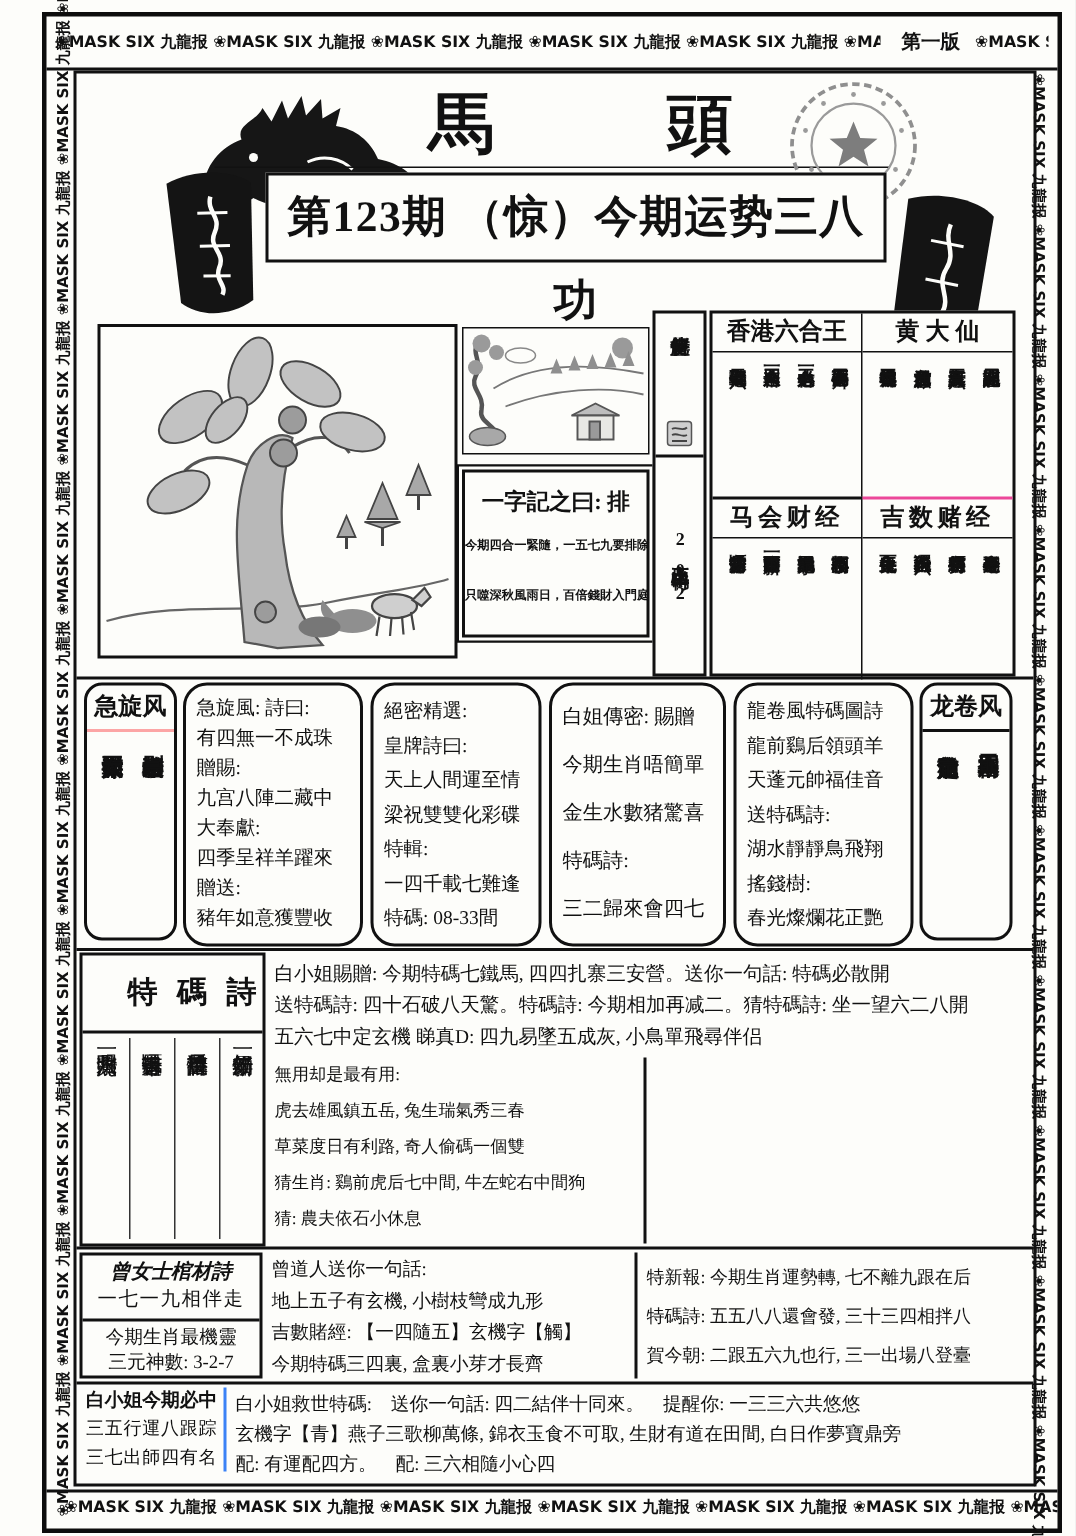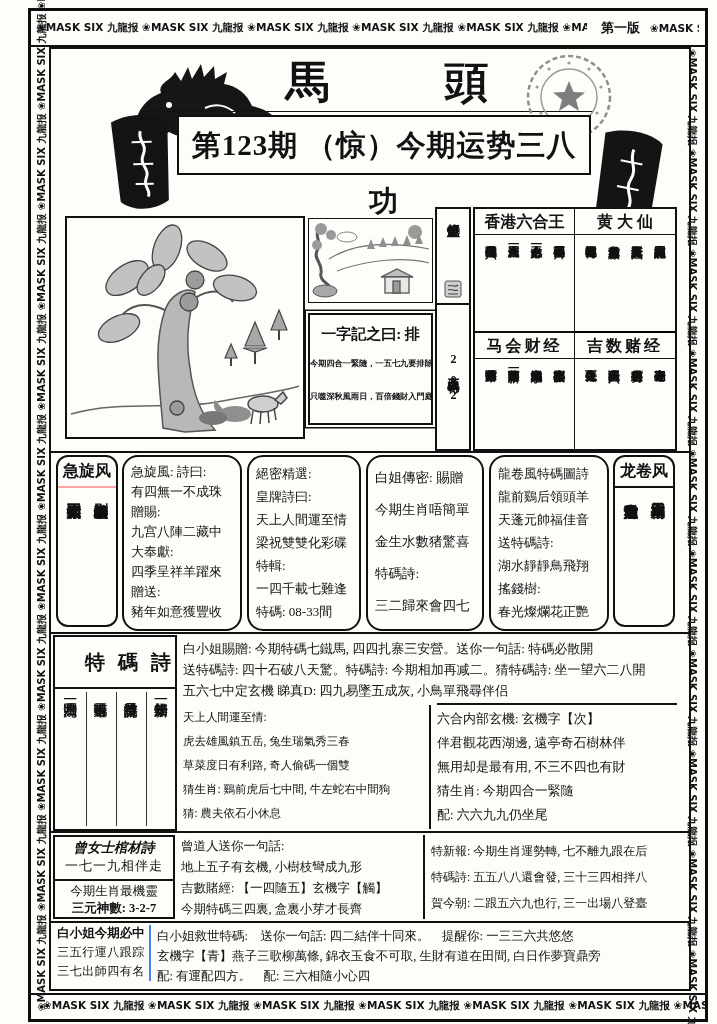--- a/index.html
+++ b/index.html
@@ -192,21 +192,21 @@
         </div>
         <div style="border-right:1.5px solid #111;border-top:2px solid #111;">
           <div class="rhead" style="font-size:16px;height:25px;line-height:25px;letter-spacing:3px;">马会财经</div>
           <div class="vcols" style="height:92px;padding:2px 4px;box-sizing:border-box;">
             <div class="vtext b" style="font-size:11.5px;">小打小閙嬴小利</div>
             <div class="vtext b" style="font-size:11.5px;">大展鴻圖七字記</div>
             <div class="vtext b" style="font-size:11.5px;">一團新苗逢春雨</div>
             <div class="vtext b" style="font-size:11.5px;">千頃幼苗沐甘露</div>
           </div>
         </div>
-        <div style="border-top:2px solid #000000;">
+        <div style="border-top:2px solid #ec4899;">
           <div class="rhead" style="font-size:16px;height:25px;line-height:25px;letter-spacing:3px;">吉数赌经</div>
           <div class="vcols" style="height:92px;padding:2px 4px;box-sizing:border-box;">
             <div class="vtext b" style="font-size:11.5px;">今期生肖春不老</div>
             <div class="vtext b" style="font-size:11.5px;">有勞有得結碩果</div>
             <div class="vtext b" style="font-size:11.5px;">八出六現不獨行</div>
             <div class="vtext b" style="font-size:11.5px;">牛上鼠下兔先行</div>
           </div>
         </div>
       </div>
 
@@ -279,45 +279,38 @@
         </div>
       </div>
 
       <div class="abs lines" style="left:132px;top:589px;width:494px;height:62px;font-size:13px;line-height:21px;">
         <div>白小姐賜贈: 今期特碼七鐵馬, 四四扎寨三安營。送你一句話: 特碼必散開</div>
         <div>送特碼詩: 四十石破八天驚。特碼詩: 今期相加再减二。猜特碼詩: 坐一望六二八開</div>
         <div>五六七中定玄機 睇真D: 四九易墜五成灰, 小鳥單飛尋伴侣</div>
       </div>
 
       <div class="abs lines" style="left:132px;top:656px;width:246px;height:124px;border-right:2px solid #111;font-size:11.5px;line-height:24px;">
-        <div>天上人間運至情:</div>
+        <div>無用却是最有用:</div>
         <div>虎去雄風鎮五岳, 兔生瑞氣秀三春</div>
         <div>草菜度日有利路, 奇人偷碼一個雙</div>
         <div>猜生肖: 鷄前虎后七中間, 牛左蛇右中間狗</div>
         <div>猜: 農夫依石小休息</div>
       </div>
 
-      <div class="abs lines" style="left:386px;top:654px;width:240px;height:124px;border-top:2px solid #111;padding-top:2px;font-size:13px;line-height:24px;">
-        <div>六合内部玄機: 玄機字【次】</div>
-        <div>伴君觀花西湖邊, 遠亭奇石樹林伴</div>
-        <div>無用却是最有用, 不三不四也有財</div>
-        <div>猜生肖: 今期四合一緊隨</div>
-        <div>配: 六六九九仍坐尾</div>
-      </div>
 
       <div class="hline" style="top:782px;"></div>
 
       <div class="abs box" style="left:2px;top:786px;width:122px;height:84px;">
         <div class="ctr" style="height:44px;border-bottom:2px solid #111;padding-top:2px;box-sizing:border-box;">
           <div class="b" style="font-size:13.5px;font-style:italic;">曾女士棺材詩</div>
           <div style="font-size:13px;letter-spacing:1px;">一七一九相伴走</div>
         </div>
         <div class="ctr" style="padding-top:2px;">
           <div style="font-size:12.5px;">今期生肖最機靈</div>
-          <div style="font-size:12.5px;font-weight:bold;">三元神數: 3-2-7</div>
+          <div style="font-size:12.5px;">三元神數: 3-2-7</div>
         </div>
       </div>
 
       <div class="abs lines" style="left:130px;top:787px;width:240px;height:84px;font-size:12.5px;line-height:21px;">
         <div>曾道人送你一句話:</div>
         <div>地上五子有玄機, 小樹枝彎成九形</div>
         <div>吉數賭經: 【一四隨五】玄機字【觸】</div>
         <div>今期特碼三四裏, 盒裏小芽才長齊</div>
       </div>
 

